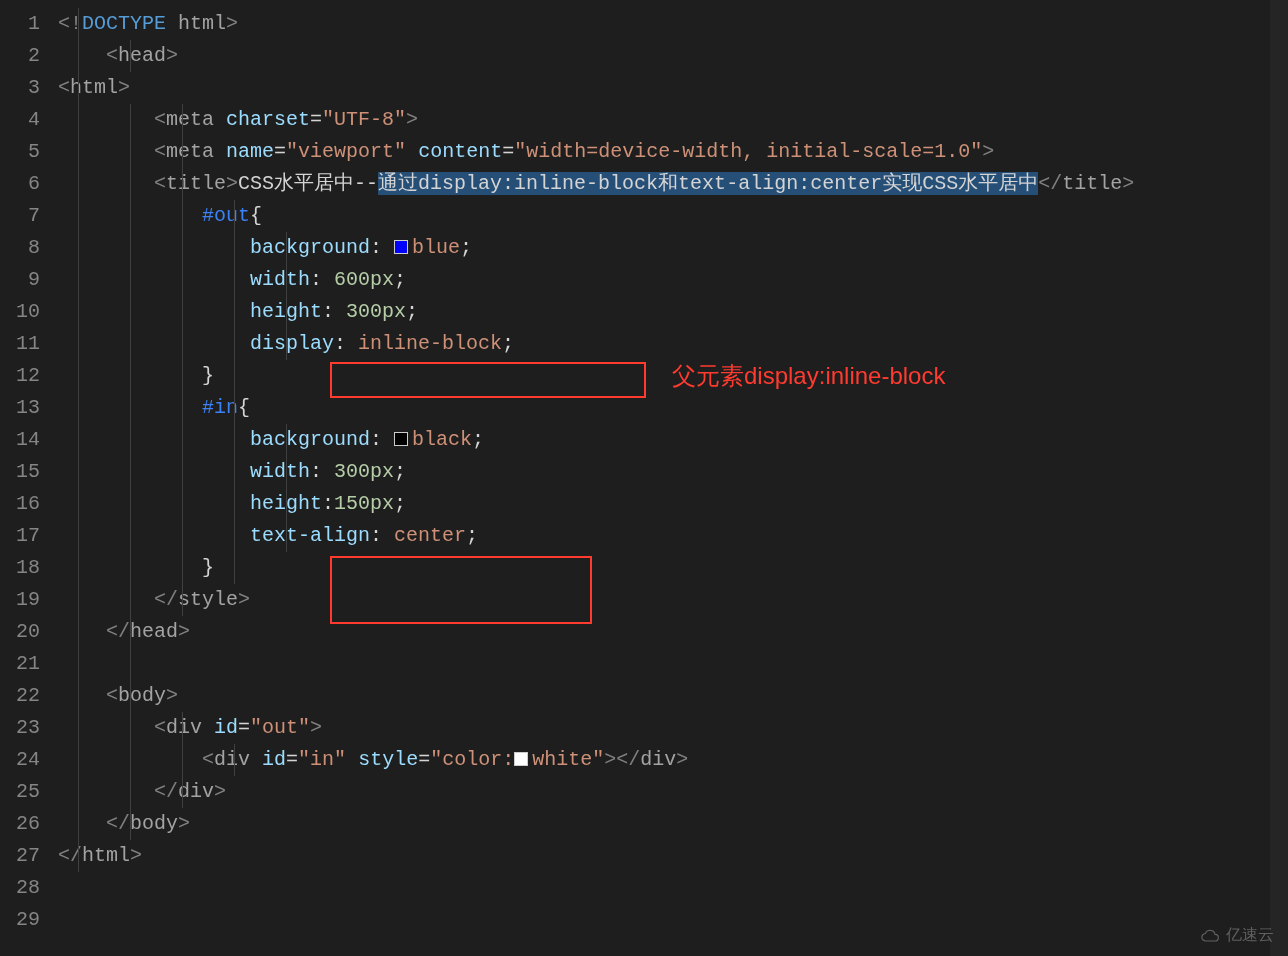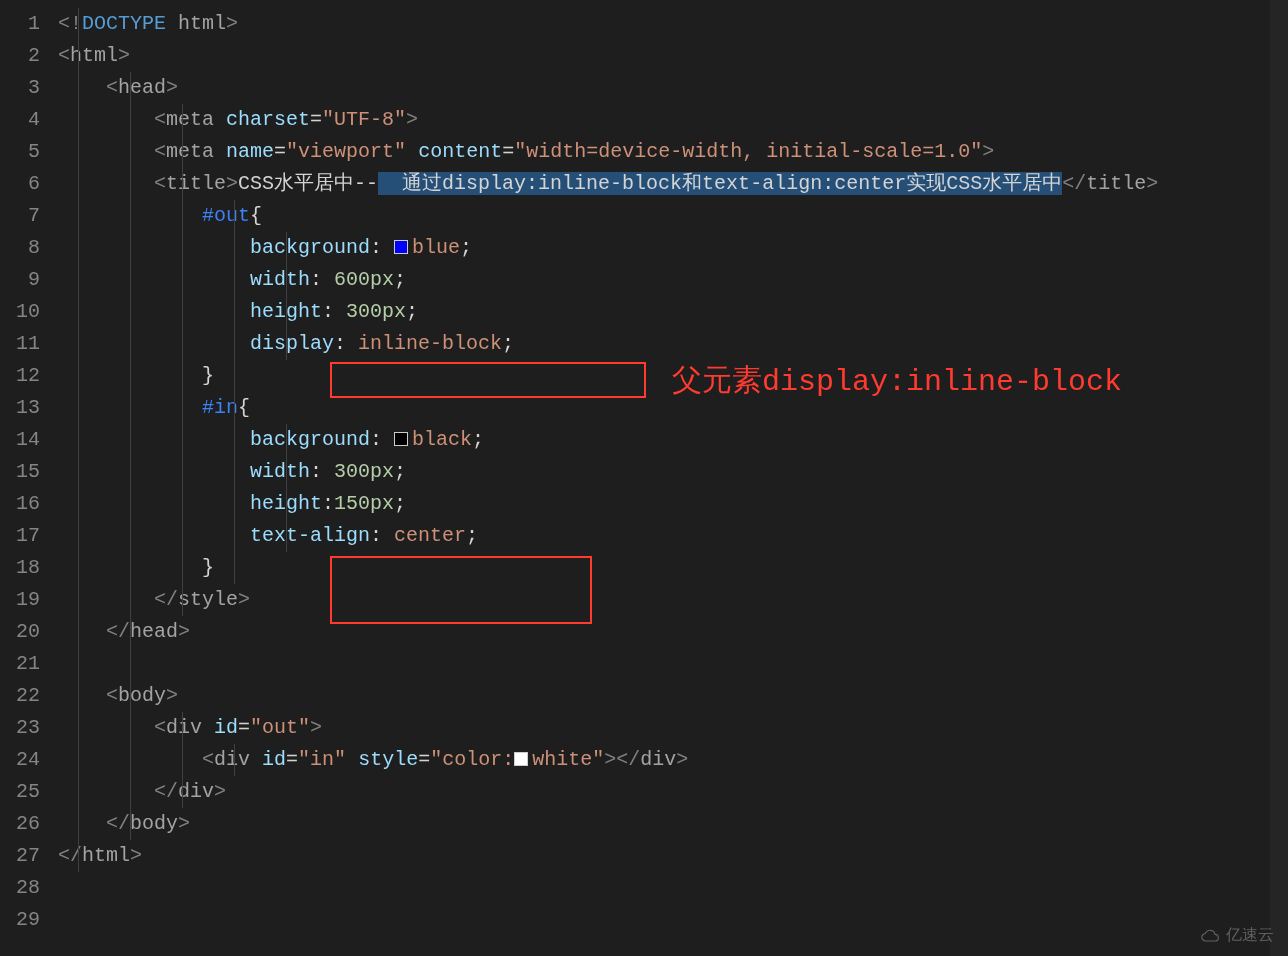--- a/index.html
+++ b/index.html
@@ -74,32 +74,31 @@
       vertical-align: middle;
       margin-right: 4px;
       position: relative;
       top: -1px;
     }
     .sw-blue { background: blue; }
     .sw-black { background: black; }
     .sw-white { background: white; }
     .highlight {
       background: #264f78;
-      padding-left: 24px;
     }
     .box-red {
       position: absolute;
       border: 2px solid #ff3b30;
       pointer-events: none;
     }
     .annotation {
       position: absolute;
       color: #ff3b30;
-      font-size: 30px;
-      font-family: Liberation Mono, monospace;
+      font-size: 24px;
+      font-family: Liberation Sans, sans-serif;
       pointer-events: none;
     }
     .watermark {
       position: absolute;
       right: 14px;
       bottom: 10px;
       color: #707070;
       font-size: 16px;
       font-family: "Microsoft YaHei", sans-serif;
       display: flex;
@@ -149,23 +148,23 @@
       <div>25</div>
       <div>26</div>
       <div>27</div>
       <div>28</div>
       <div>29</div>
     </div>
   <div class="code">
 
     <div class="line"><span class="guide g1"></span><span class="tag">&lt;!</span><span class="doctype">DOCTYPE </span><span class="tagname">html</span><span class="tag">&gt;</span></div>
 
+    <div class="line"><span class="guide g1"></span><span class="guide g2"></span>    <span class="tag">&lt;</span><span class="tagname">head</span><span class="tag">&gt;</span></div>
+
     <div class="line"><span class="guide g1"></span><span class="tag">&lt;</span><span class="tagname">html</span><span class="tag">&gt;</span></div>
-
-    <div class="line"><span class="guide g1"></span><span class="guide g2"></span>    <span class="tag">&lt;</span><span class="tagname">head</span><span class="tag">&gt;</span></div>
 
     <div class="line"><span class="guide g1"></span><span class="guide g2"></span><span class="guide g3"></span>        <span class="tag">&lt;</span><span class="tagname">meta</span><span> </span><span class="attr">charset</span><span class="punc">=</span><span class="str">"UTF-8"</span><span class="tag">&gt;</span></div>
 
     <div class="line"><span class="guide g1"></span><span class="guide g2"></span><span class="guide g3"></span>        <span class="tag">&lt;</span><span class="tagname">meta</span><span> </span><span class="attr">name</span><span class="punc">=</span><span class="str">"viewport"</span> <span class="attr">content</span><span class="punc">=</span><span class="str">"width=device-width, initial-scale=1.0"</span><span class="tag">&gt;</span></div>
 
     <div class="line"><span class="guide g1"></span><span class="guide g2"></span><span class="guide g3"></span>        <span class="tag">&lt;</span><span class="tagname">title</span><span class="tag">&gt;</span><span class="text">CSS水平居中--</span><span class="text highlight">通过display:inline-block和text-align:center实现CSS水平居中</span><span class="tag">&lt;/</span><span class="tagname">title</span><span class="tag">&gt;</span></div>
 
 
     <div class="line"><span class="guide g1"></span><span class="guide g2"></span><span class="guide g3"></span><span class="guide g4"></span>            <span class="sel">#out</span><span class="brace">{</span></div>
 

